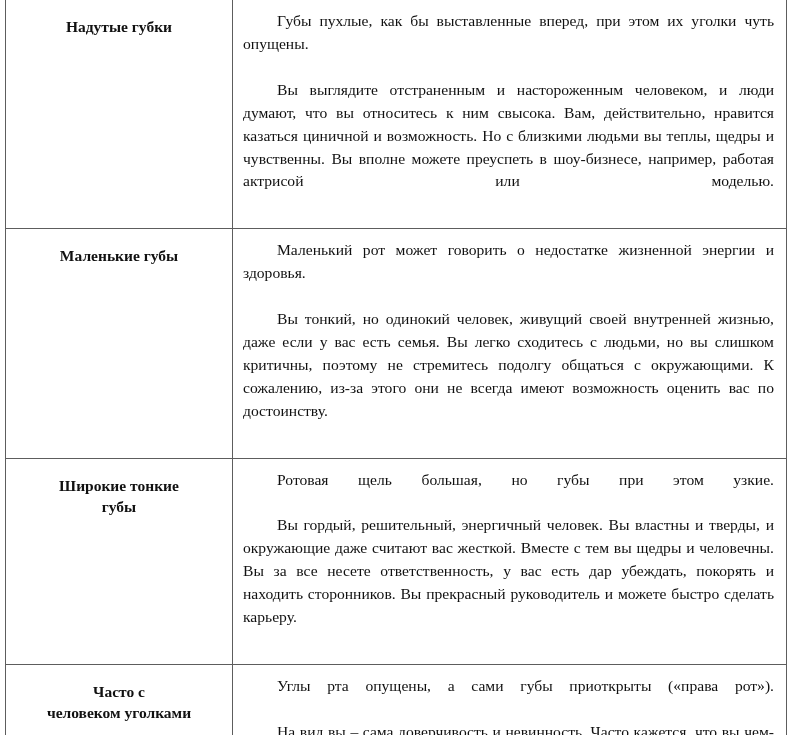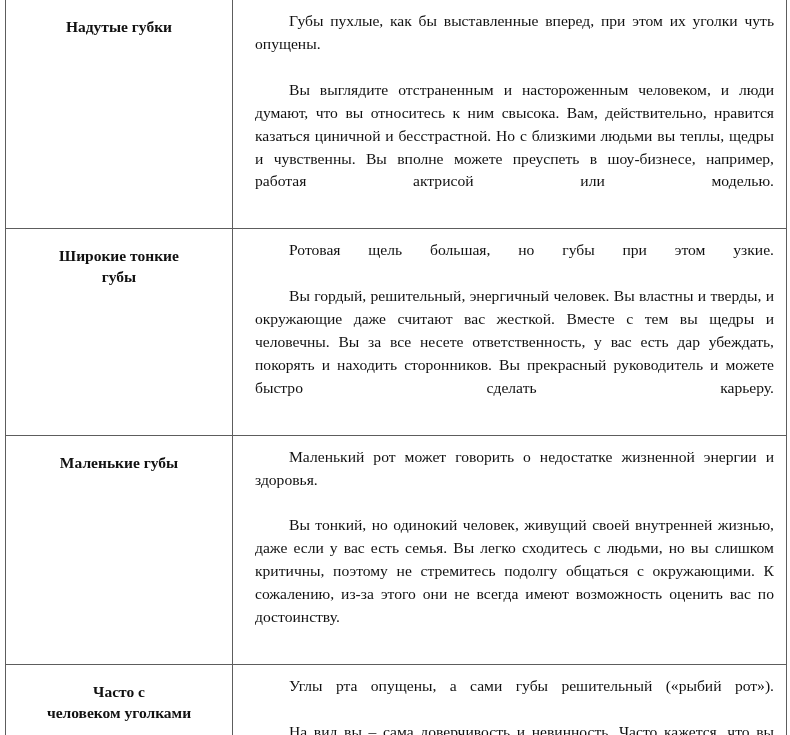--- a/index.html
+++ b/index.html
@@ -62,21 +62,21 @@
     font-size: 15.5px;
     line-height: 1.35;
     padding: 17px 14px 10px 14px;
   }
 
   td.desc-cell {
     text-align: justify;
     text-justify: inter-word;
     font-size: 15.6px;
     line-height: 1.47;
-    padding: 10px 12px 12px 22px;
+    padding: 10px 12px 12px 10px;
     hyphens: none;
   }
 
   td.desc-cell p {
     margin: 0;
     text-indent: 34px;
     text-align: justify;
   }
 
   td.desc-cell p.last-par {
@@ -103,52 +103,52 @@
       <col class="c-desc">
     </colgroup>
     <tbody>
 
       <tr>
         <td class="term-cell">
           <span class="term-line">Надутые губки</span>
         </td>
         <td class="desc-cell">
           <p>Губы пухлые, как бы выставленные вперед, при этом их уголки чуть опущены.</p>
-          <p class="last-par">Вы выглядите отстраненным и настороженным человеком, и люди думают, что вы относитесь к ним свысока. Вам, действительно, нравится казаться циничной и бесстрастной. Но с близкими людьми вы теплы, щедры и чувственны. Вы вполне можете преуспеть в шоу-бизнесе, например, работая актрисой или моделью.</p>
+          <p class="last-par">Вы выглядите отстраненным и настороженным человеком, и люди думают, что вы относитесь к ним свысока. Вам, действительно, нравится казаться циничной и возможность. Но с близкими людьми вы теплы, щедры и чувственны. Вы вполне можете преуспеть в шоу-бизнесе, например, работая актрисой или моделью.</p>
+        </td>
+      </tr>
+
+      <tr>
+        <td class="term-cell">
+          <span class="term-line">Маленькие губы</span>
+        </td>
+        <td class="desc-cell">
+          <p>Маленький рот может говорить о недостатке жизненной энергии и здоровья.</p>
+          <p class="last-par">Вы тонкий, но одинокий человек, живущий своей внутренней жизнью, даже если у вас есть семья. Вы легко сходитесь с людьми, но вы слишком критичны, поэтому не стремитесь подолгу общаться с окружающими. К сожалению, из-за этого они не всегда имеют возможность оценить вас по достоинству.</p>
         </td>
       </tr>
 
       <tr>
         <td class="term-cell">
           <span class="term-line">Широкие тонкие</span>
           <span class="term-line">губы</span>
         </td>
         <td class="desc-cell">
           <p>Ротовая щель большая, но губы при этом узкие.</p>
           <p class="last-par">Вы гордый, решительный, энергичный человек. Вы властны и тверды, и окружающие даже считают вас жесткой. Вместе с тем вы щедры и человечны. Вы за все несете ответственность, у вас есть дар убеждать, покорять и находить сторонников. Вы прекрасный руководитель и можете быстро сделать карьеру.</p>
         </td>
       </tr>
 
       <tr>
         <td class="term-cell">
-          <span class="term-line">Маленькие губы</span>
-        </td>
-        <td class="desc-cell">
-          <p>Маленький рот может говорить о недостатке жизненной энергии и здоровья.</p>
-          <p class="last-par">Вы тонкий, но одинокий человек, живущий своей внутренней жизнью, даже если у вас есть семья. Вы легко сходитесь с людьми, но вы слишком критичны, поэтому не стремитесь подолгу общаться с окружающими. К сожалению, из-за этого они не всегда имеют возможность оценить вас по достоинству.</p>
-        </td>
-      </tr>
-
-      <tr>
-        <td class="term-cell">
           <span class="term-line">Часто с</span>
           <span class="term-line">человеком уголками</span>
         </td>
         <td class="desc-cell">
-          <p>Углы рта опущены, а сами губы решительный («рыбий рот»).</p>
+          <p>Углы рта опущены, а сами губы приоткрыты («права рот»).</p>
           <p class="last-par">На вид вы – сама доверчивость и невинность. Часто кажется, что вы чем-то расстроены. Но на самом деле вы волевой, властный, требовательный человек, не подверженный влиянию окружающих. Вы решительно предъявляете свои права и почти всегда получаете то, что хотите. Вы ловко манипулируете людьми. Вы чувственны и любите бездельничать.</p>
         </td>
       </tr>
 
     </tbody>
   </table>
 
 </div>
 
 </body></html>

